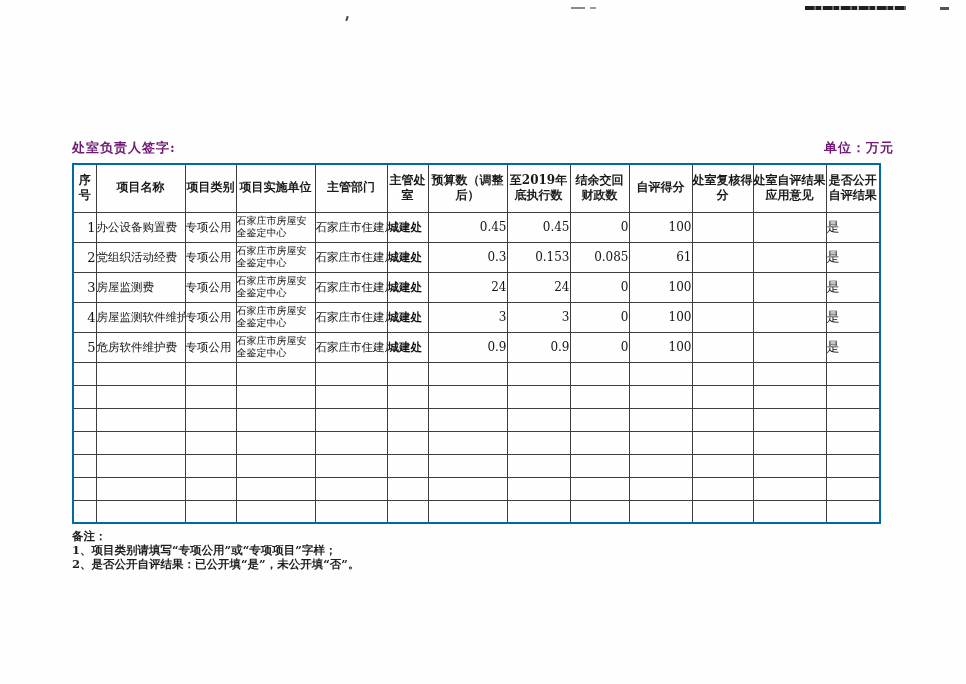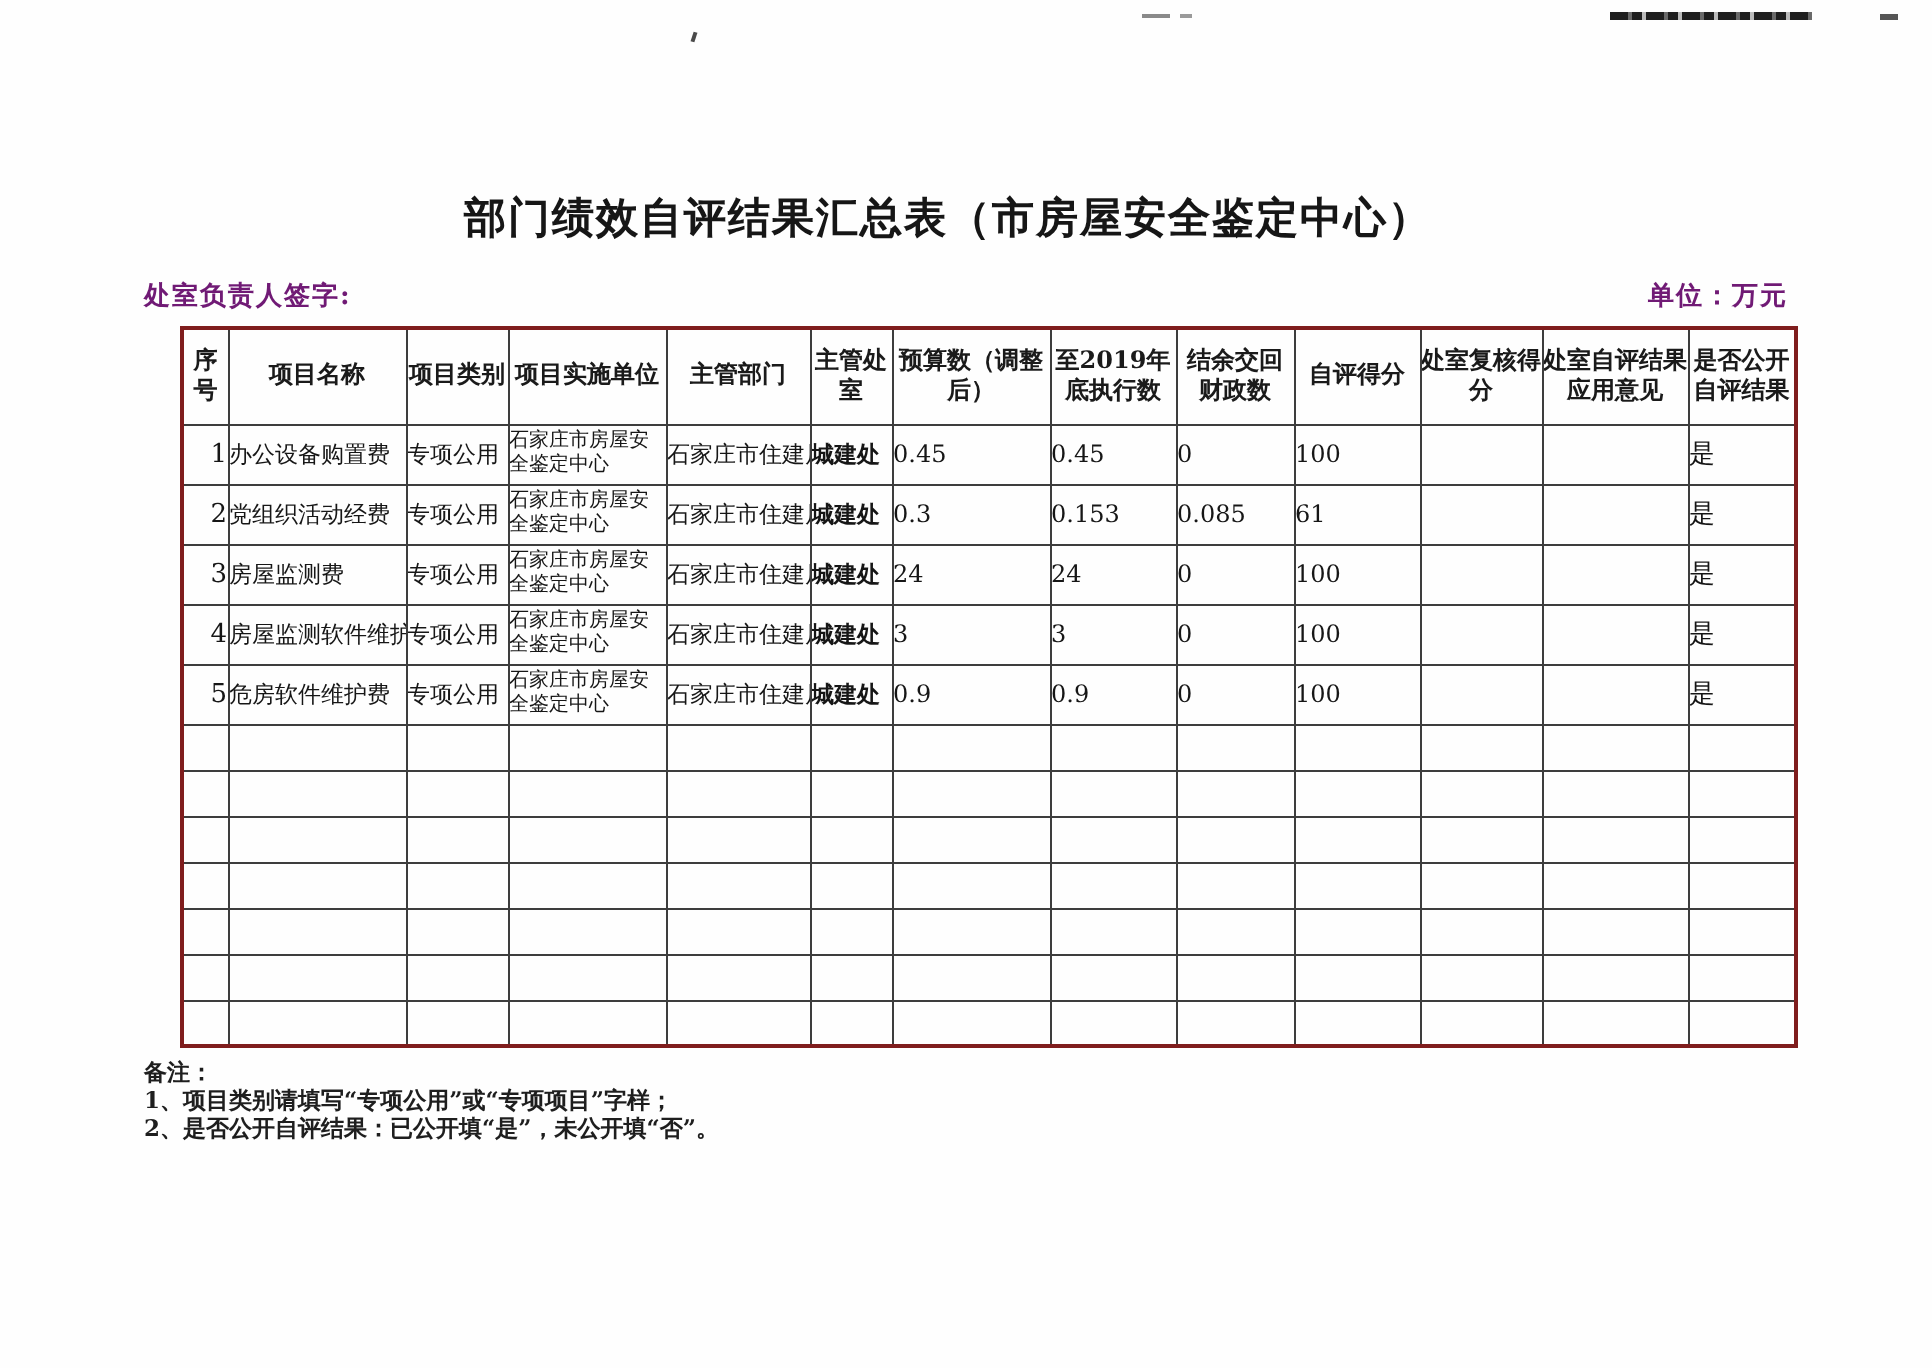--- a/index.html
+++ b/index.html
@@ -28,45 +28,45 @@
     color:#161616;
   }
   .meta{
     position:absolute;left:72px;right:72px;top:139px;height:18px;
     font-size:13px;font-weight:bold;color:#701a75;
   }
   .meta .sig{position:absolute;left:0;top:0;letter-spacing:1px;}
   .meta .unit{position:absolute;right:0;top:0;letter-spacing:1px;}
 
   table.report{
-    position:absolute;left:90px;top:163px;
+    position:absolute;left:72px;top:163px;
     width:807px;table-layout:fixed;
     border-collapse:collapse;
-    border:2px solid #7f1d1d;
+    border:2px solid #0369a1;
   }
   table.report th, table.report td{
     border:1px solid #3d3d3d;
     padding:0;vertical-align:middle;
     overflow:hidden;
   }
   thead tr{height:48px;}
   tbody tr.datarow{height:30px;}
   tbody tr.empty{height:23px;}
   th{
     font-size:12px;font-weight:bold;text-align:center;
     line-height:1.3;padding:1px;color:#1a1a1a;
   }
   td{font-size:12px;color:#161616;}
   td.c1{text-align:right;padding-right:2px;font-size:13px;}
   td.c2{text-align:left;padding-left:2px;white-space:nowrap;font-size:11.5px;}
   td.c3{padding-left:3px;font-size:11.5px;}
   td.c4{padding-left:2px;font-size:10px;line-height:1.25;}
   td.c5{padding-left:2px;white-space:nowrap;font-size:11.5px;}
   td.c6{padding-left:2px;font-size:11.5px;font-weight:bold;}
-  td.c7,td.c8,td.c9,td.c10{text-align:left;padding-right:4px;}
+  td.c7,td.c8,td.c9,td.c10{text-align:right;padding-right:4px;}
   td.c13{padding-left:5px;font-size:13px;}
 
   .notes{
     position:absolute;left:72px;top:530px;
     font-size:11.5px;font-weight:bold;color:#1e1e1e;line-height:1.18;
     display:flex;
     flex-direction:column;
   }
   .notes .nlabel{white-space:nowrap;margin-right:2px;}
   .notes .nlines div{margin-bottom:1px;}
@@ -75,21 +75,20 @@
 <body>
 
 <div class="page">
 
   <div class="artifact a-speck"></div>
   <div class="artifact a-dash1"></div>
   <div class="artifact a-dash2"></div>
   <div class="artifact a-streak"></div>
   <div class="artifact a-dash3"></div>
 
-  <div class="title">部门绩效自评结果汇总表（市房屋安全鉴定中心）</div>
 
   <div class="meta">
     <span class="sig">处室负责人签字:</span>
     <span class="unit">单位：万元</span>
   </div>
 
   <table class="report">
     <colgroup>
       <col style="width:23px">
         <col style="width:89px">

